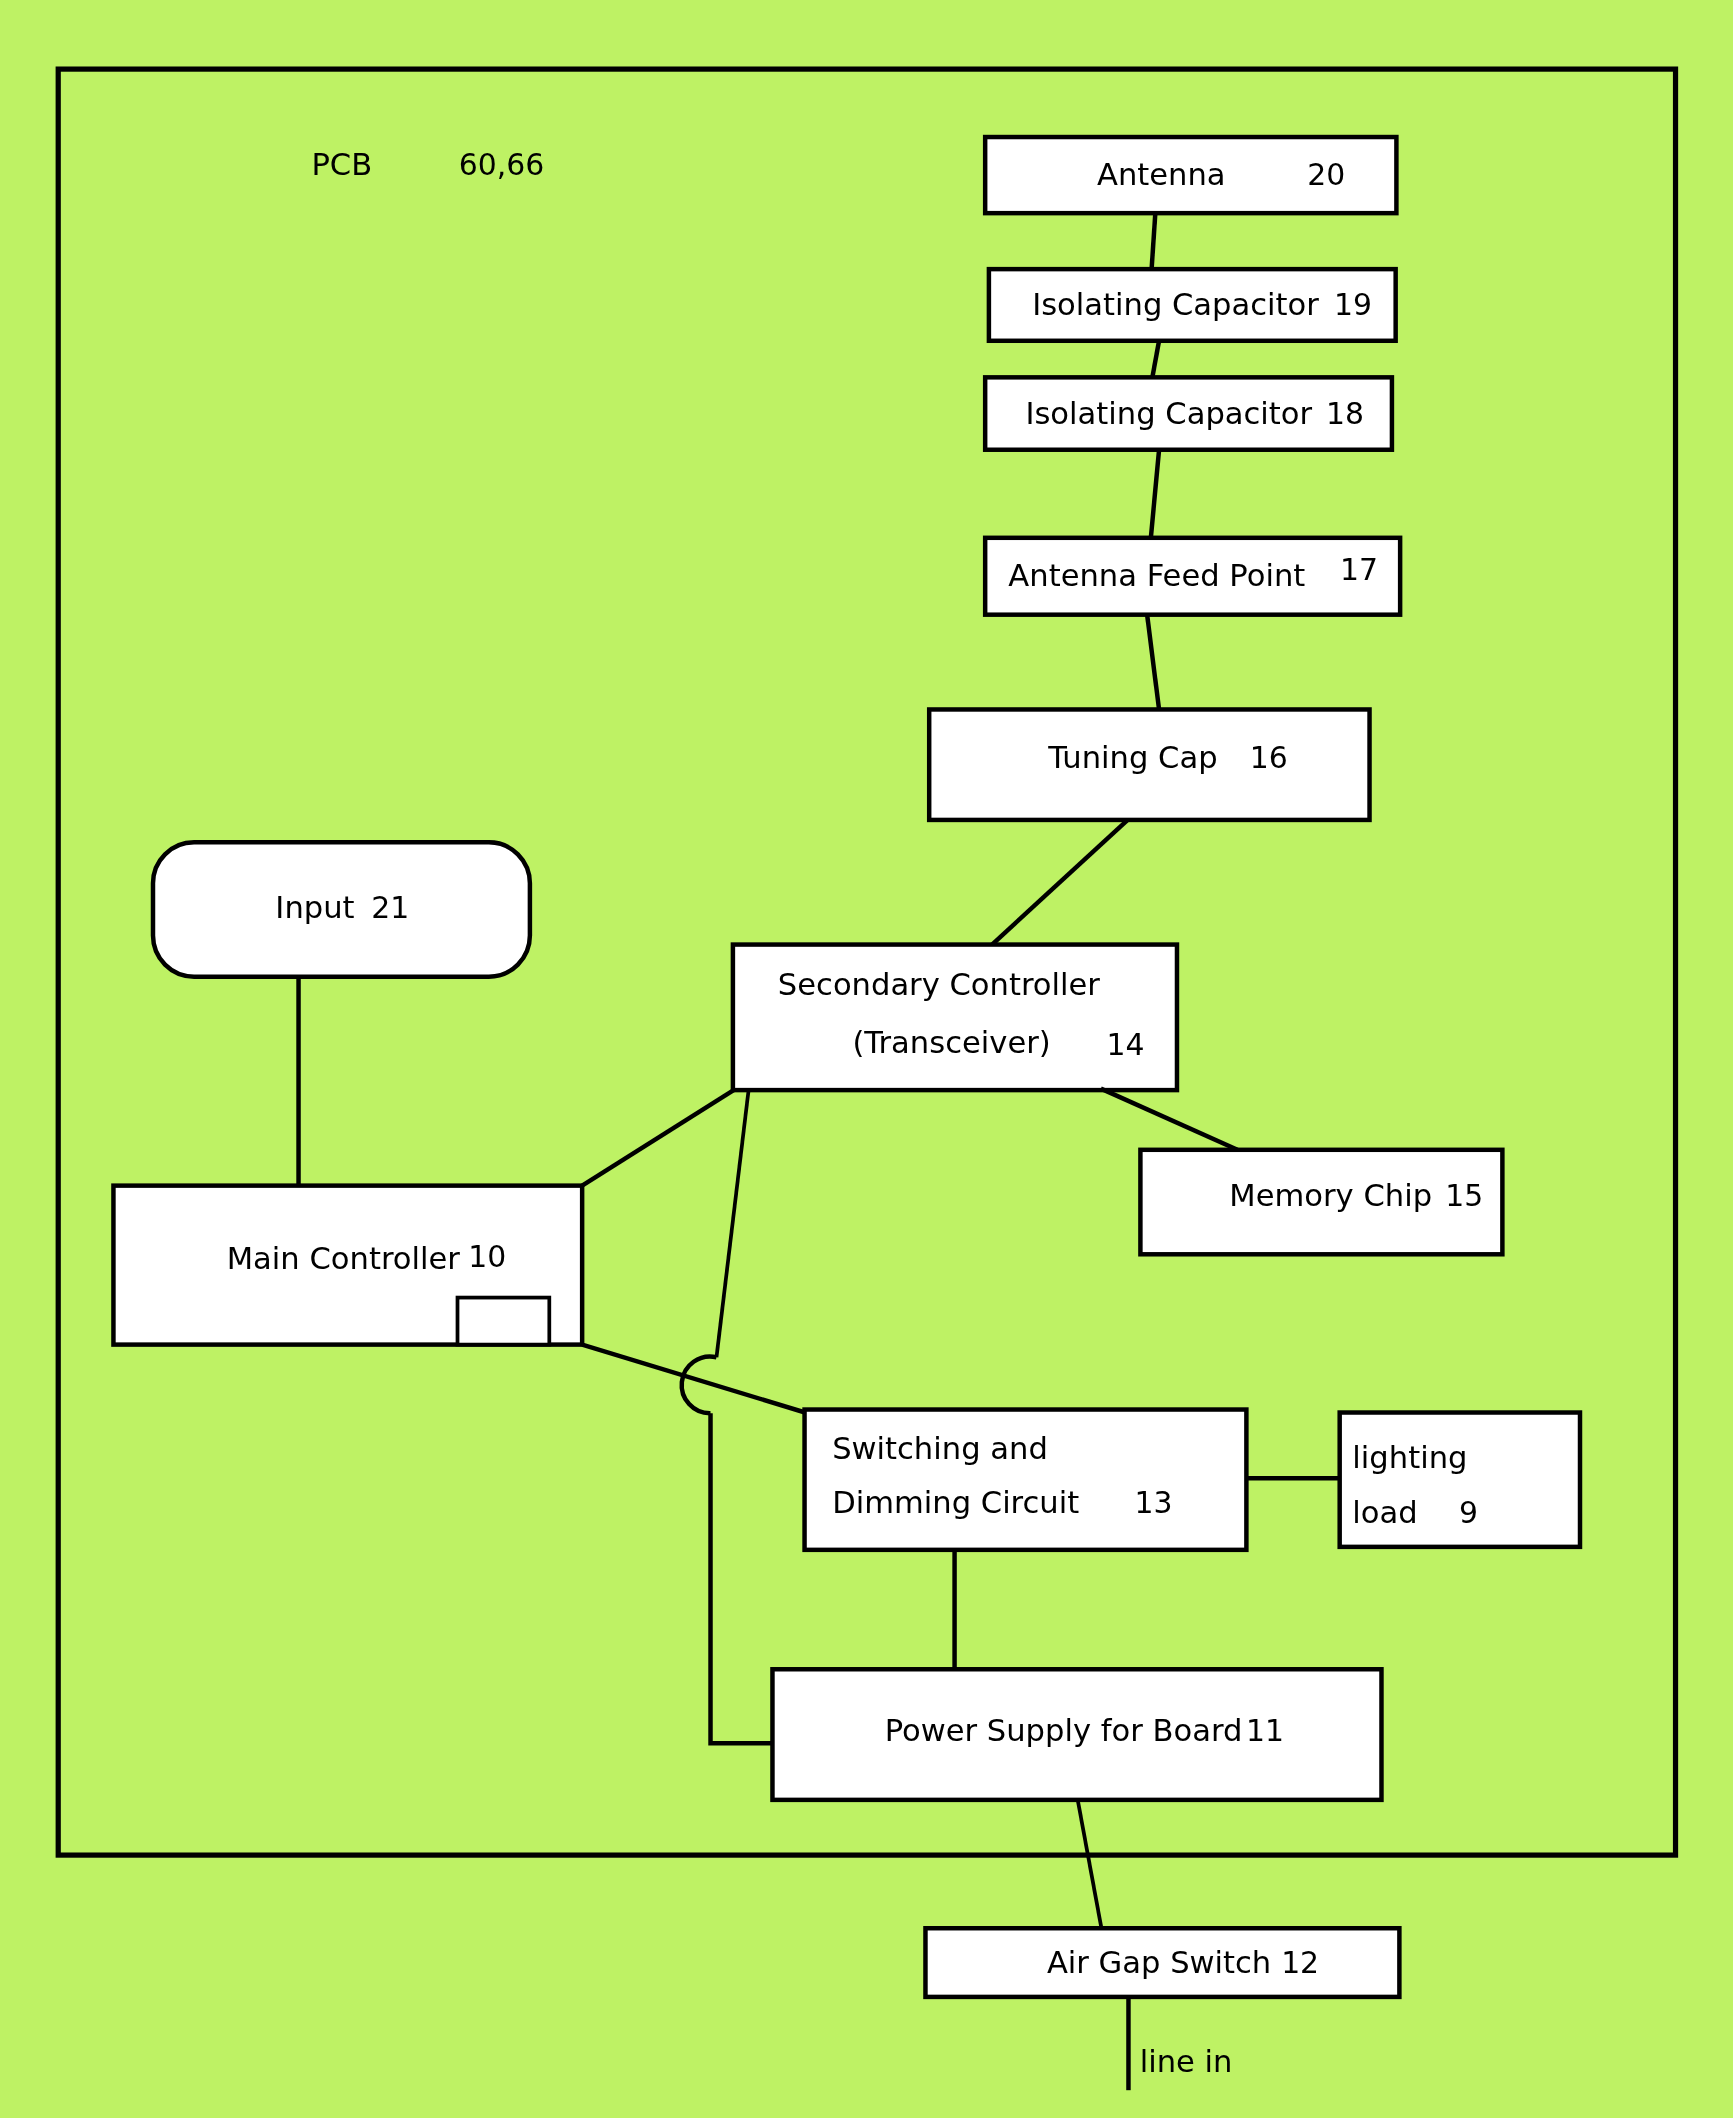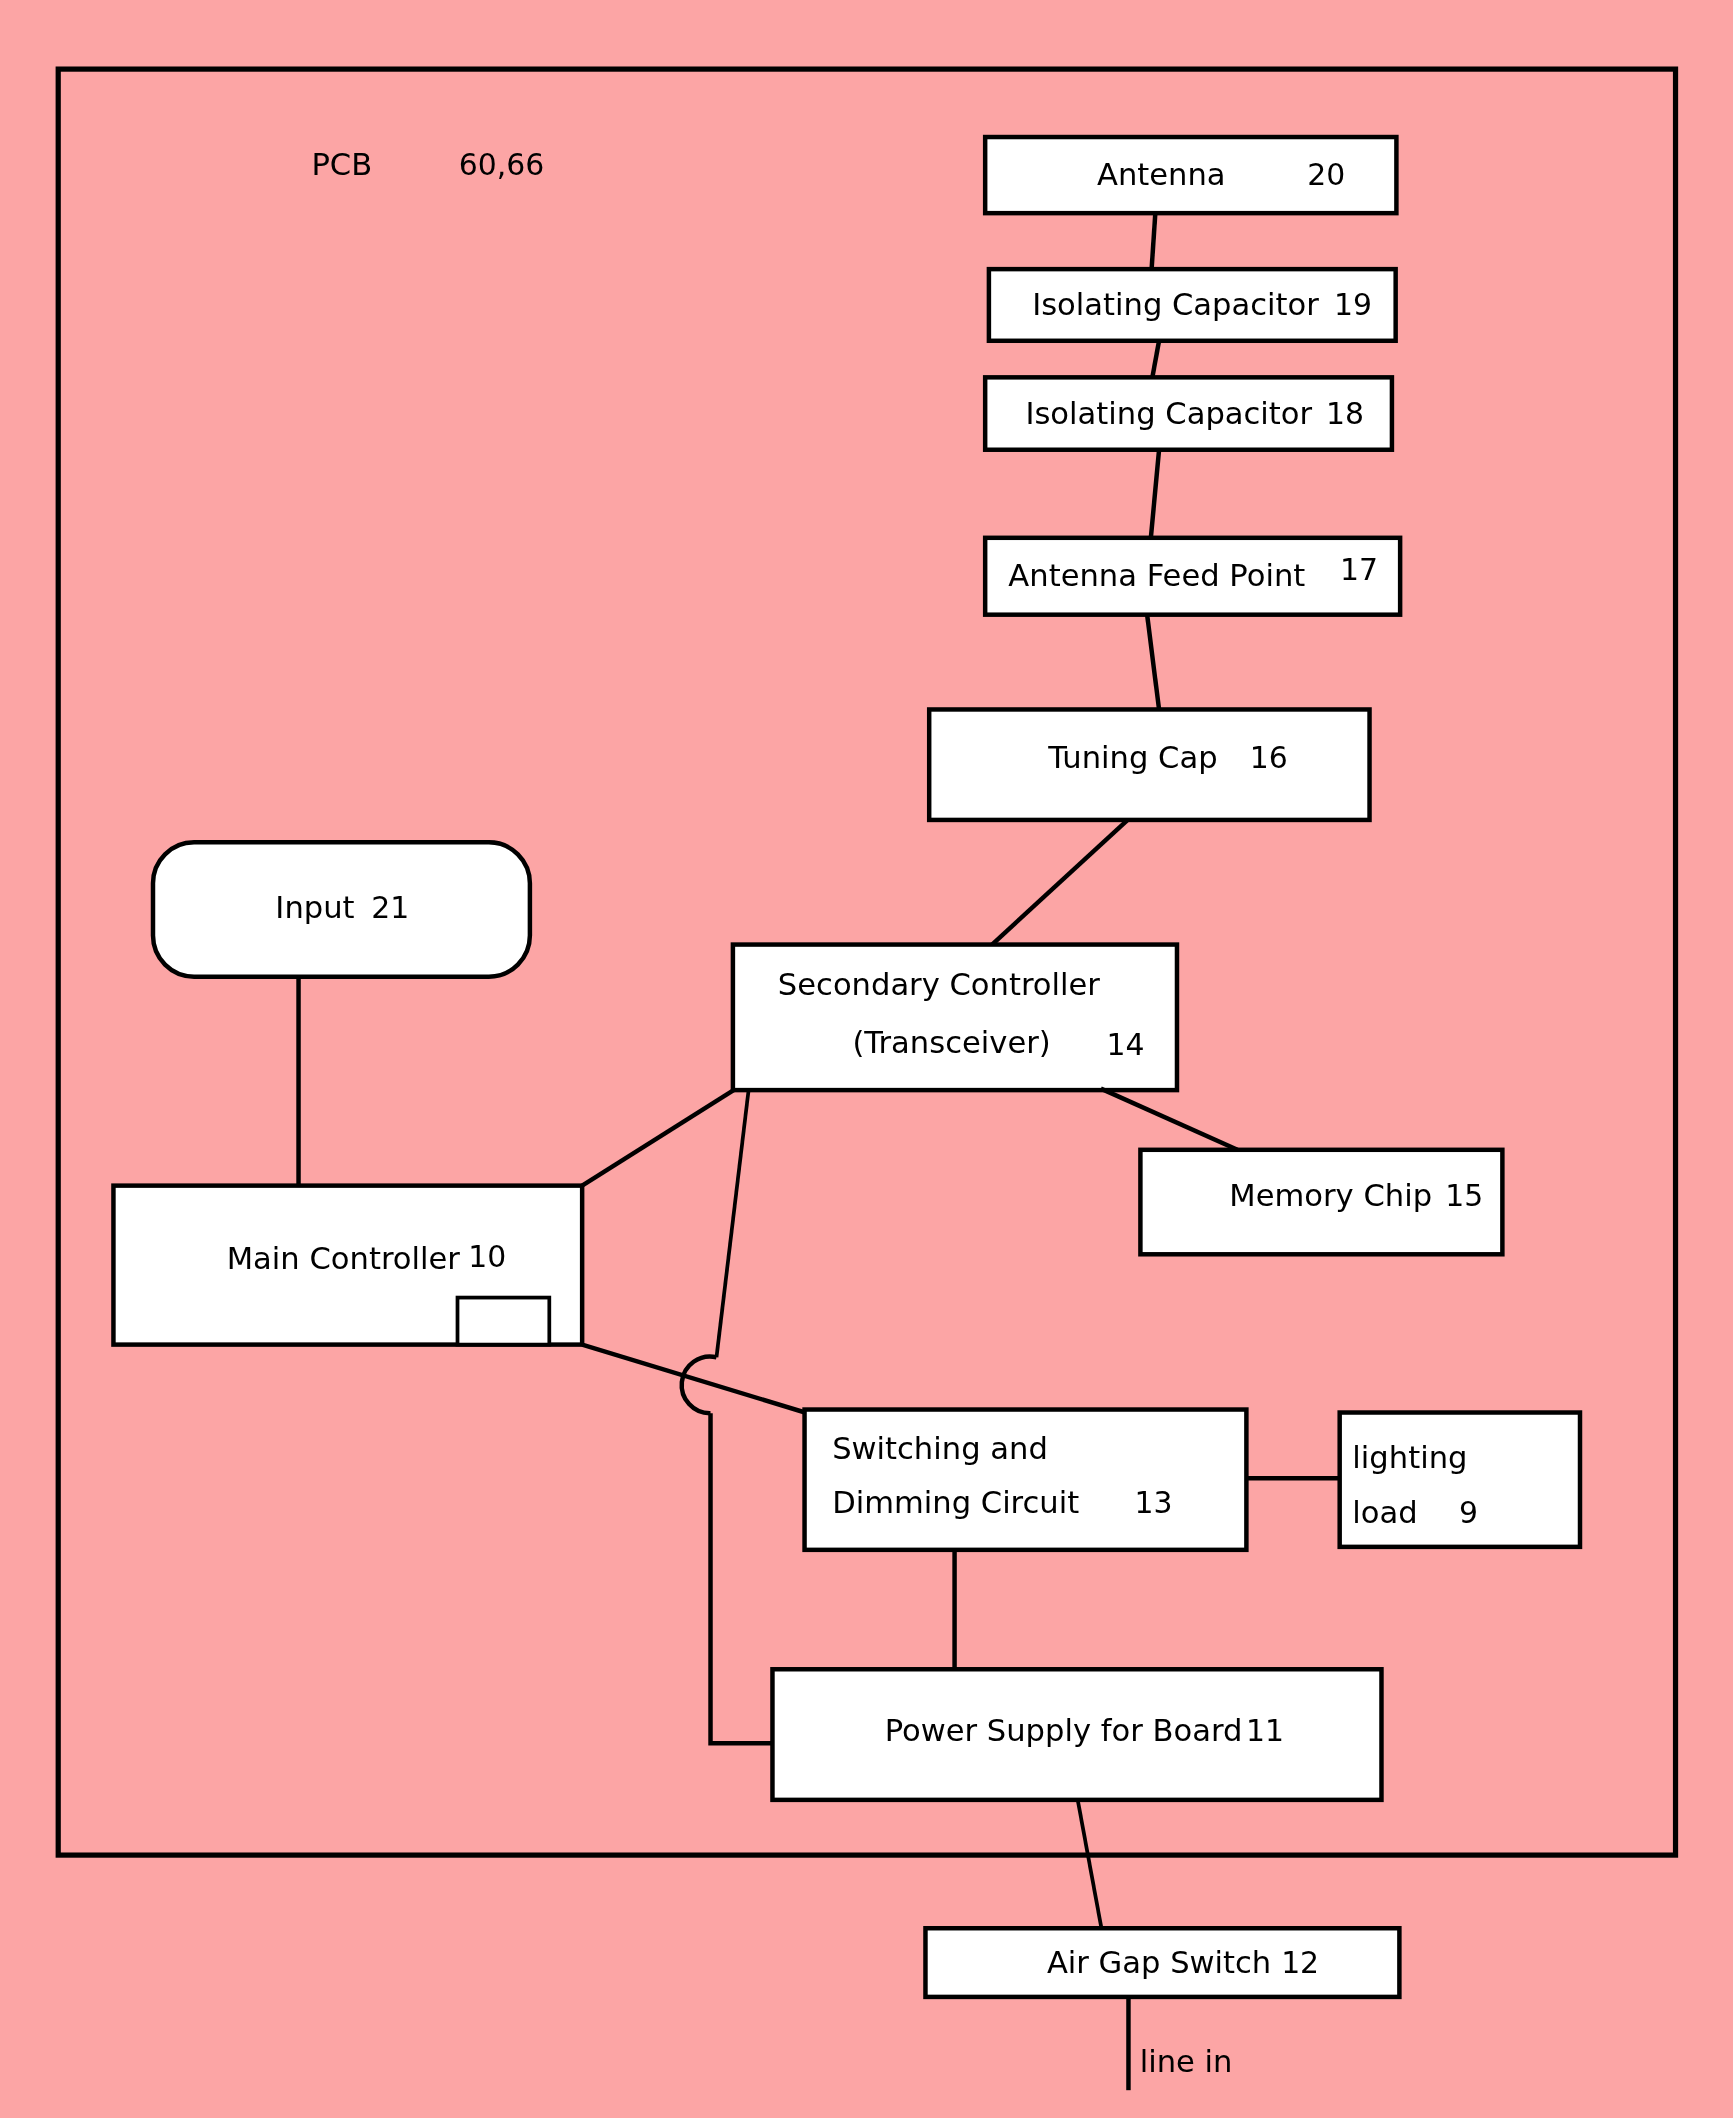--- a/index.html
+++ b/index.html
@@ -7,21 +7,21 @@
     padding: 0;
     background: #ffffff;
   }
   body {
     font-family: "DejaVu Sans", sans-serif;
   }
   #stage {
     position: relative;
     width: 1733px;
     height: 2119px;
-    background: #fca5a5;
+    background: #bef264;
     overflow: hidden;
   }
   svg.diagram {
     display: block;
     width: 1733px;
     height: 2119px;
   }
   .box-rect {
     fill: #ffffff;
     stroke: #000000;

